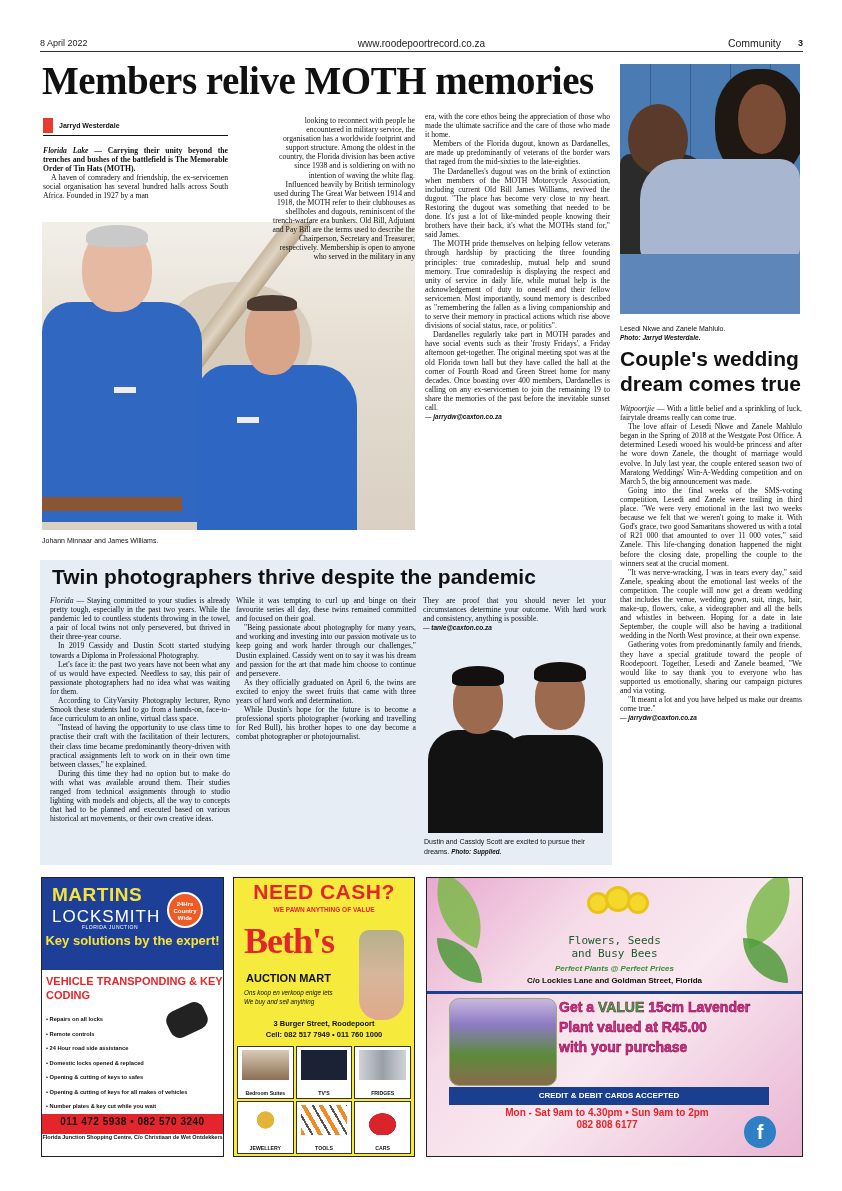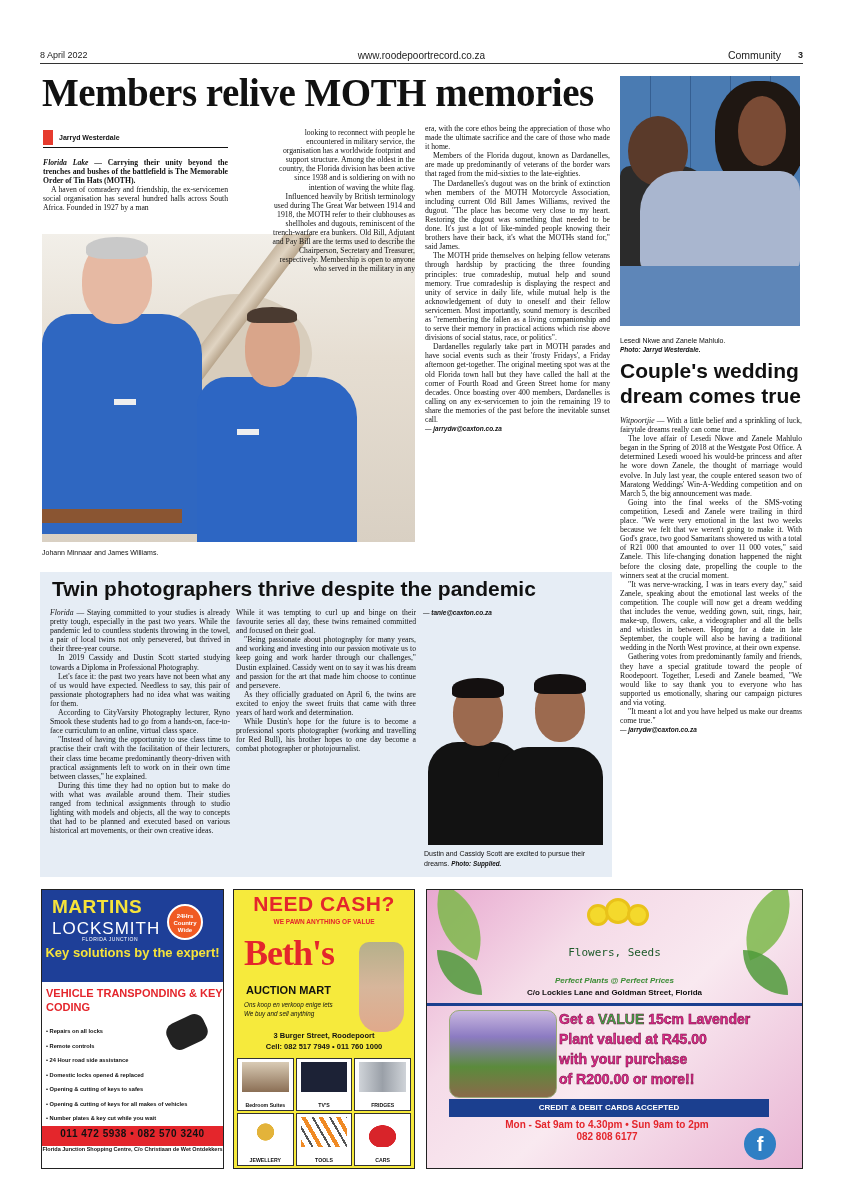--- a/index.html
+++ b/index.html
@@ -1,17 +1,17 @@
 <!DOCTYPE html>
 <html><head>
 <meta charset="utf-8">
 <style>
   * { box-sizing: border-box; margin: 0; padding: 0; }
   body { width: 842px; height: 1191px; background: #ffffff; position: relative; overflow: hidden; font-family: "Liberation Serif", serif; color: #111; }
-  .abs { position: absolute; margin-top: 12px; }
+  .abs { position: absolute; }
   .folio { top: 38px; left: 40px; width: 763px; height: 14px; font-family: "Liberation Sans", sans-serif; font-size: 9px; color: #222; }
   .folio .date { position: absolute; left: 0; top: 0; }
   .folio .url { position: absolute; left: 0; right: 0; text-align: center; top: 0; font-size: 10px; }
   .folio .section { position: absolute; right: 22px; top: -1px; font-size: 10.5px; }
   .folio .page { position: absolute; right: 0; top: 0; font-size: 9px; font-weight: bold; }
   .rule { top: 51px; left: 40px; width: 763px; height: 1px; background: #333; }
   .headline { top: 58px; left: 42px; width: 570px; font-family: "Liberation Serif", serif; font-size: 39px; line-height: 46px; letter-spacing: -0.5px; color: #111; }
   .byline { top: 118px; left: 43px; width: 185px; height: 18px; border-bottom: 1.5px solid #111; }
   .byline .tag { position: absolute; left: 0; top: 0; width: 10px; height: 15px; background: #e63b2e; }
   .byline .name { position: absolute; left: 16px; top: 4px; font-family: "Liberation Sans", sans-serif; font-size: 7px; font-weight: bold; }
@@ -196,20 +196,21 @@
 </div>
 
 <div class="abs col" style="top:596px;left:236px;width:180px;">
   <p class="first">While it was tempting to curl up and binge on their favourite series all day, these twins remained committed and focused on their goal.</p>
   <p>"Being passionate about photography for many years, and working and investing into our passion motivate us to keep going and work harder through our challenges," Dustin explained. Cassidy went on to say it was his dream and passion for the art that made him choose to continue and persevere.</p>
   <p>As they officially graduated on April 6, the twins are excited to enjoy the sweet fruits that came with three years of hard work and determination.</p>
   <p>While Dustin's hope for the future is to become a professional sports photographer (working and travelling for Red Bull), his brother hopes to one day become a combat photographer or photojournalist.</p>
 </div>
 
 <div class="abs col" style="top:596px;left:423px;width:183px;">
+  <p class="first">They are proof that you should never let your circumstances determine your outcome. With hard work and consistency, anything is possible.</p>
   <p class="first"><span class="sig">— tanie@caxton.co.za</span></p>
 </div>
 
 <div class="abs photo-twins">
   <div class="twin" style="left:0;top:0;">
     <div class="body" style="left:5px;top:70px;width:95px;height:110px;"></div>
     <div class="head" style="left:30px;top:12px;"></div>
     <div class="hair" style="left:29px;top:6px;"></div>
   </div>
   <div class="twin" style="left:0;top:0;">
@@ -290,30 +291,30 @@
 <div class="abs ad ad-flowers">
   <div class="fl-leaf" style="left:2px;top:2px;transform:rotate(20deg);"></div>
   <div class="fl-leaf" style="right:4px;top:2px;transform:rotate(70deg);"></div>
   <div class="fl-leaf" style="left:10px;top:60px;width:45px;height:45px;background:#4f9a3a;"></div>
   <div class="fl-leaf" style="right:14px;top:60px;width:45px;height:45px;background:#4f9a3a;"></div>
   <div class="fl-sun" style="left:160px;top:14px;"></div>
   <div class="fl-sun" style="left:178px;top:8px;width:26px;height:26px;"></div>
   <div class="fl-sun" style="left:200px;top:14px;"></div>
   <div class="fl-name">
     <div>Flowers, Seeds</div>
+    <div>and Busy Bees</div>
   </div>
   <div class="fl-slogan">Perfect Plants @ Perfect Prices</div>
   <div class="fl-addr">C/o Lockies Lane and Goldman Street, Florida</div>
   <div class="fl-rule"></div>
   <div class="fl-lav"></div>
   <div class="fl-offer">
     <div><span>Get a </span><span class="free">VALUE</span><span> 15cm Lavender</span></div>
     <div>Plant valued at R45.00</div>
     <div>with your purchase</div>
-    <div>of R200.00 or more!!</div>
   </div>
   <div class="fl-cards">CREDIT &amp; DEBIT CARDS ACCEPTED</div>
   <div class="fl-hours">
     <div>Mon - Sat  9am to 4.30pm • Sun 9am to 2pm</div>
     <div>082 808 6177</div>
   </div>
   <div class="fl-fb">f</div>
 </div>
 
 </body></html>

